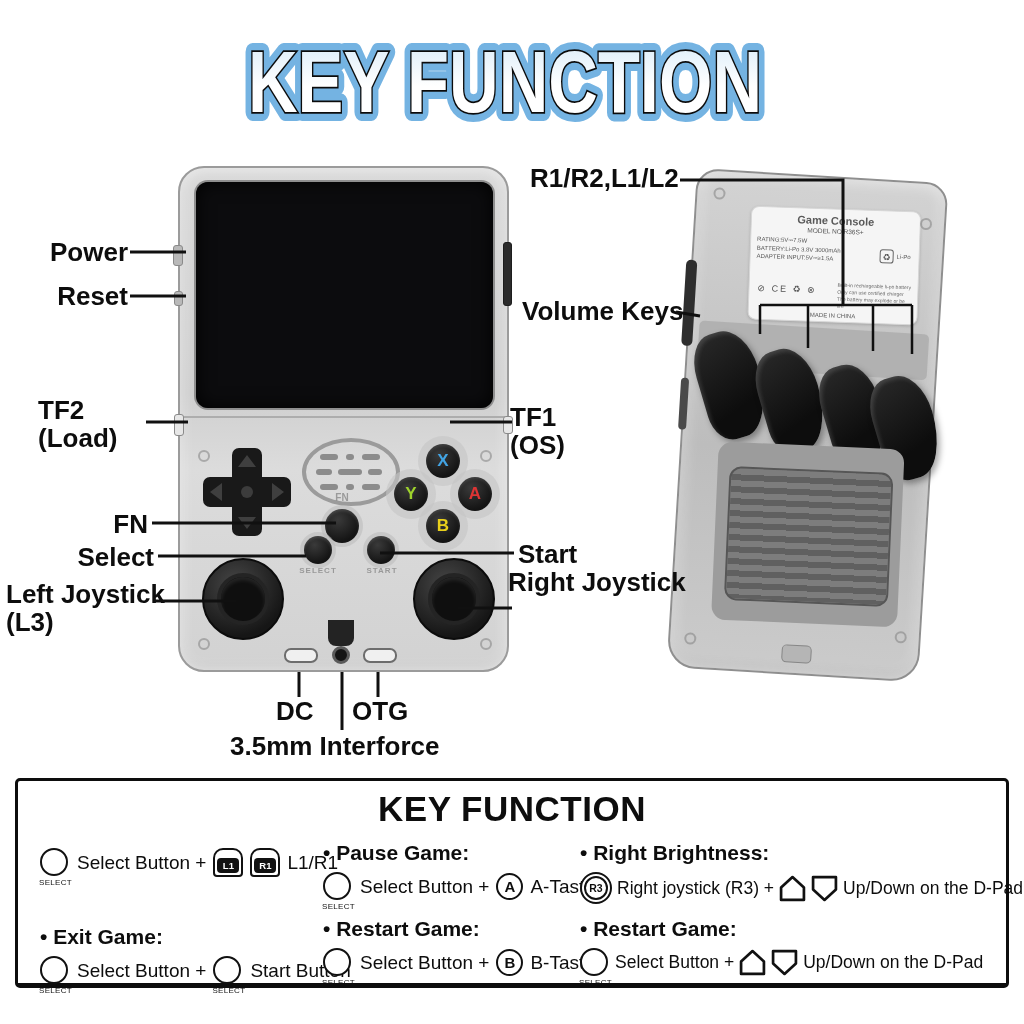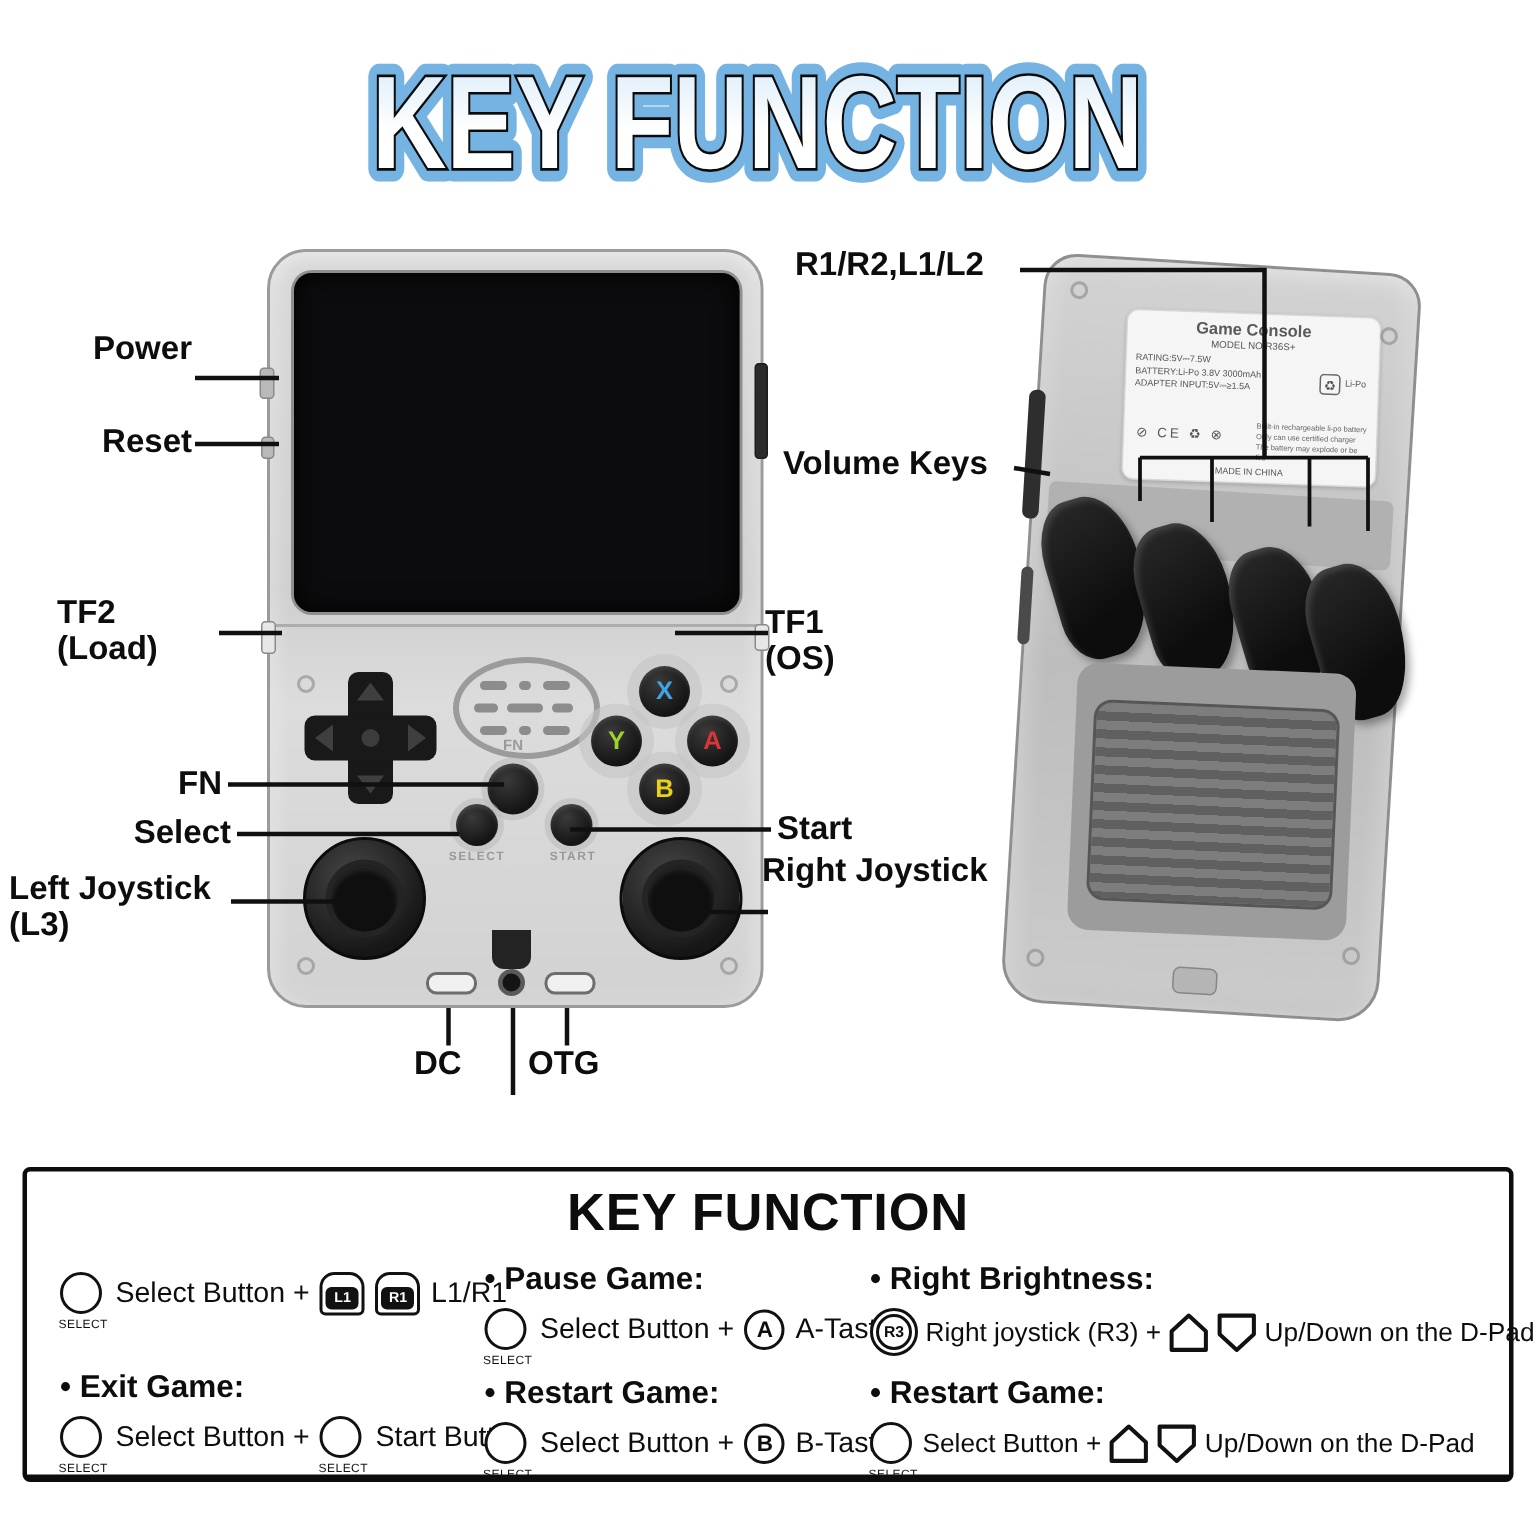--- a/index.html
+++ b/index.html
@@ -1,20 +1,20 @@
 <!DOCTYPE html>
 <html><head>
 <meta charset="utf-8">
 <style>
   html,body{margin:0;padding:0;background:#fff;}
   #stage{position:relative;width:1024px;height:1024px;background:#ffffff;overflow:hidden;
          font-family:"Liberation Sans",sans-serif;color:#0d0d0d;}
 
   
-  .lbl{position:absolute;font-weight:700;font-size:22px;line-height:1.08;color:#0d0d0d;white-space:nowrap;}
+  .lbl{position:absolute;font-weight:700;font-size:26px;line-height:1.08;color:#0d0d0d;white-space:nowrap;}
   .lbl.c{text-align:left;} .lbl.r{text-align:right;}
 
   
   #front{position:absolute;left:178px;top:166px;width:331px;height:506px;
          background:linear-gradient(180deg,#d9d9d9 0%,#cfcfcf 45%,#dcdcdc 60%,#d2d2d2 100%);
          border:2px solid #9b9b9b;border-radius:26px;box-sizing:border-box;
          box-shadow:inset 0 0 14px rgba(255,255,255,.7), inset 0 -4px 8px rgba(0,0,0,.08);}
   #front .screen{position:absolute;left:16px;top:14px;width:297px;height:226px;background:#0c0c0e;
          border-radius:12px;box-shadow:inset 0 0 18px #000,0 0 0 2px #8f8f8f;}
   #front .seam{position:absolute;left:2px;right:2px;top:248px;height:2px;background:#adadad;}
@@ -231,34 +231,35 @@
       <path d="M342 672 V730"></path>
       <path d="M450 422 H512"></path>
       <path d="M380 553 H514"></path>
       <path d="M458 608 H512"></path>
       <path d="M676 312 L700 316"></path>
       <path d="M680 180 H843 V305"></path>
       <path d="M760 305 H912 M760 305 V334 M808 305 V348 M873 305 V351 M912 305 V354" stroke-width="2.5"></path>
     </g>
   </svg>
 
-  <div class="lbl r" style="right:896px;top:220px;">Power</div>
+  <div class="lbl r" style="right:896px;top:238px;">Power</div>
   <div class="lbl r" style="right:896px;top:282px;">Reset</div>
   <div class="lbl c" style="left:38px;top:396px;width:104px;">
     <div>TF2</div>
     <div>(Load)</div>
   </div>
   <div class="lbl r" style="right:876px;top:510px;">FN</div>
   <div class="lbl r" style="right:870px;top:543px;">Select</div>
   <div class="lbl c" style="left:6px;top:580px;width:144px;">
     <div>Left Joystick</div>
     <div>(L3)</div>
   </div>
   <div class="lbl c" style="left:276px;top:697px;width:46px;">DC</div>
   <div class="lbl c" style="left:352px;top:697px;width:60px;">OTG</div>
+  <div class="lbl c" style="left:230px;top:732px;width:224px;">3.5mm Interforce</div>
   <div class="lbl" style="left:530px;top:164px;">R1/R2,L1/L2</div>
   <div class="lbl" style="left:522px;top:297px;">Volume Keys</div>
   <div class="lbl c" style="left:510px;top:403px;width:64px;">
     <div>TF1</div>
     <div>(OS)</div>
   </div>
   <div class="lbl" style="left:518px;top:540px;">Start</div>
   <div class="lbl c" style="left:508px;top:568px;width:176px;">
     <div>Right Joystick</div>
   </div>
@@ -306,21 +307,21 @@
         <svg class="dpadicon" width="27" height="27" viewBox="0 0 26 26">
             <polygon points="13,2 24,12 24,24 2,24 2,12" fill="none" stroke="#111" stroke-width="2.6" stroke-linejoin="round"></polygon>
           </svg>
         <svg class="dpadicon" width="27" height="27" viewBox="0 0 26 26">
             <polygon points="2,2 24,2 24,14 13,24 2,14" fill="none" stroke="#111" stroke-width="2.6" stroke-linejoin="round"></polygon>
           </svg>
         <span>Up/Down on the D-Pad</span>
       </div>
     </div>
 
-    <div class="cell" style="left:22px;top:132px;width:278px;">
+    <div class="cell" style="left:22px;top:144px;width:278px;">
       <div class="cell-h">• Exit Game:</div>
       <div class="cell-row">
         <span class="selwrap">
           <span class="selcirc"></span>
           <span class="selcap">SELECT</span>
         </span>
         <span>Select Button +</span>
         <span class="selwrap">
           <span class="selcirc"></span>
           <span class="selcap">SELECT</span>

